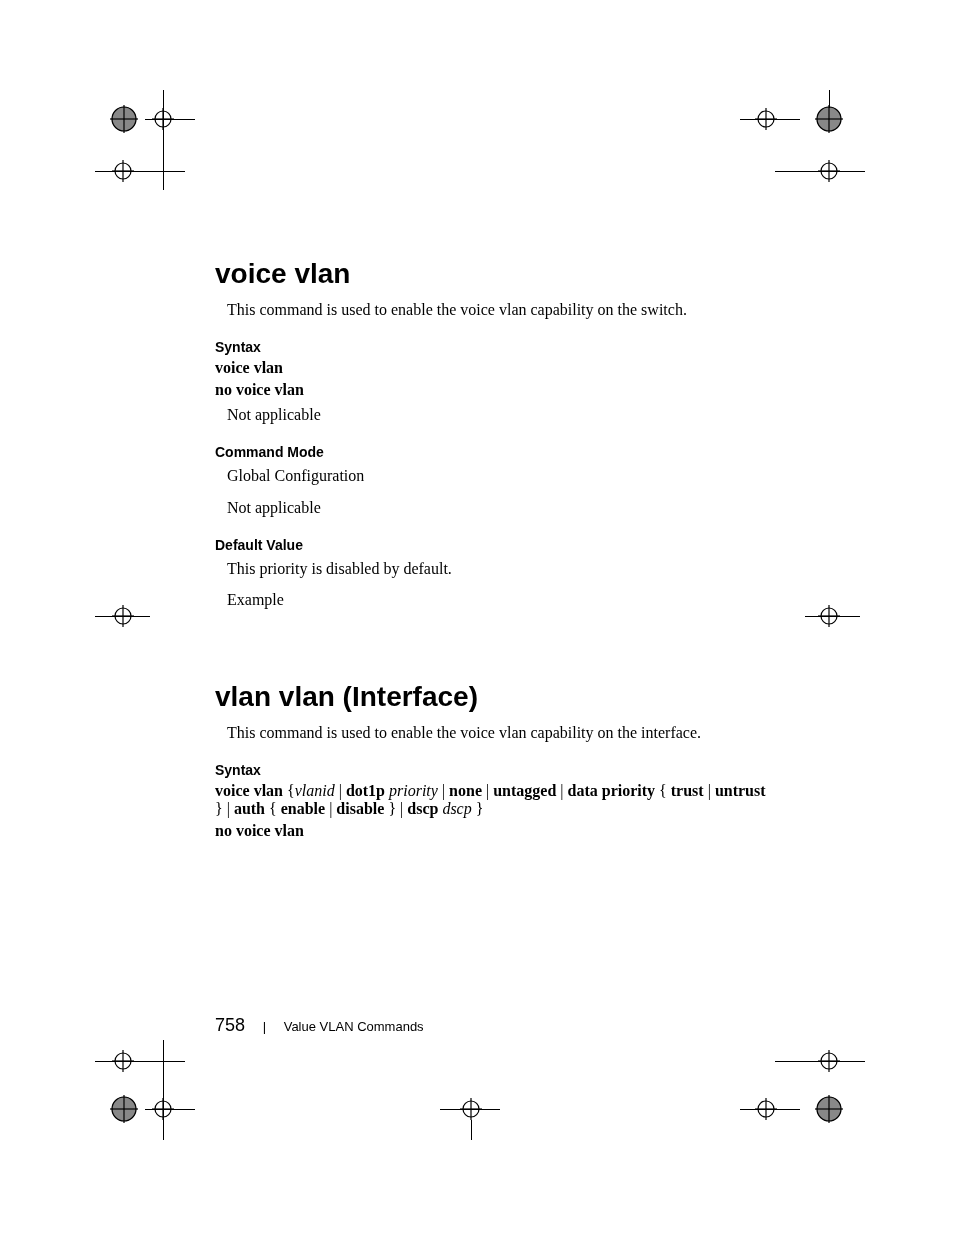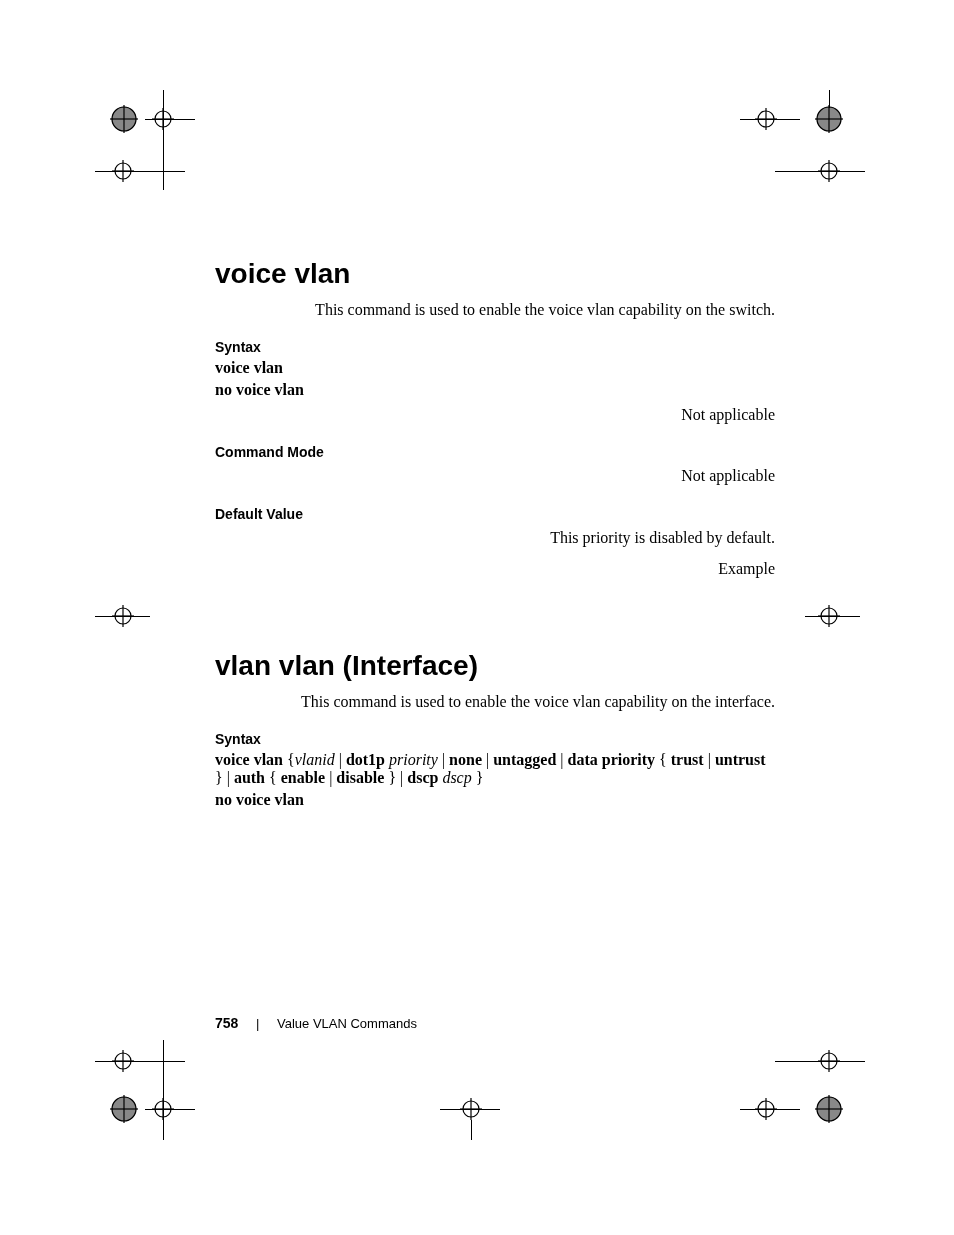--- a/index.html
+++ b/index.html
@@ -1,26 +1,26 @@
 <!DOCTYPE html>
 <html><head>
 <meta charset="utf-8">
 <style>
   html,body{margin:0;padding:0;background:#fff;font-family:Georgia,'Times New Roman',serif;color:#000;}
   .page{position:relative;width:954px;height:1235px;background:#fff;overflow:hidden;}
   .content{position:absolute;left:215px;top:258px;width:560px;}
   h1{font-family:Arial,Helvetica,sans-serif;font-weight:700;font-size:28px;margin:0 0 8px 0;letter-spacing:0px;}
   h2{font-family:Arial,Helvetica,sans-serif;font-weight:700;font-size:14px;margin:18px 0 4px 0;}
-  p{font-size:16px;line-height:1.45;margin:4px 0 8px 12px;text-align:right;}
+  p{font-size:16px;line-height:1.45;margin:4px 0 8px 12px;}
   .cmdline{font-size:16px;margin:4px 0;}
   .b{font-weight:700;}
   .i{font-style:italic;}
   .section-gap{height:62px;}
   .footer{position:absolute;left:215px;top:1015px;font-family:Arial,Helvetica,sans-serif;font-size:13px;}
-  .footer .pg{font-weight:700;font-size:14px;}
+  .footer .pg{font-weight:400;font-size:18px;}
   .footer .sep{margin:0 14px;color:#000;}
   
   .mark{position:absolute;}
   .mark svg{display:block;}
   .reg{width:28px;height:28px;}
   .cross{width:22px;height:22px;}
   .stroke{stroke:#000;stroke-width:1.2;fill:none;}
   .fillg{fill:#888;stroke:#555;stroke-width:0.6;}
   .hline{position:absolute;height:1px;background:#000;}
   .vline{position:absolute;width:1px;background:#000;}
@@ -166,20 +166,21 @@
     <h1>voice vlan</h1>
     <p>This command is used to enable the voice vlan capability on the switch.</p>
 
     <h2>Syntax</h2>
     <div class="cmdline"><span class="b">voice vlan</span></div>
     <div class="cmdline"><span class="b">no voice vlan</span></div>
 
     <p>Not applicable</p>
 
     <h2>Command Mode</h2>
+    <p>Global Configuration</p>
 
     <p>Not applicable</p>
 
     <h2>Default Value</h2>
     <p>This priority is disabled by default.</p>
     <p>Example</p>
 
     <div class="section-gap"></div>
 
     <h1>vlan vlan (Interface)</h1>

